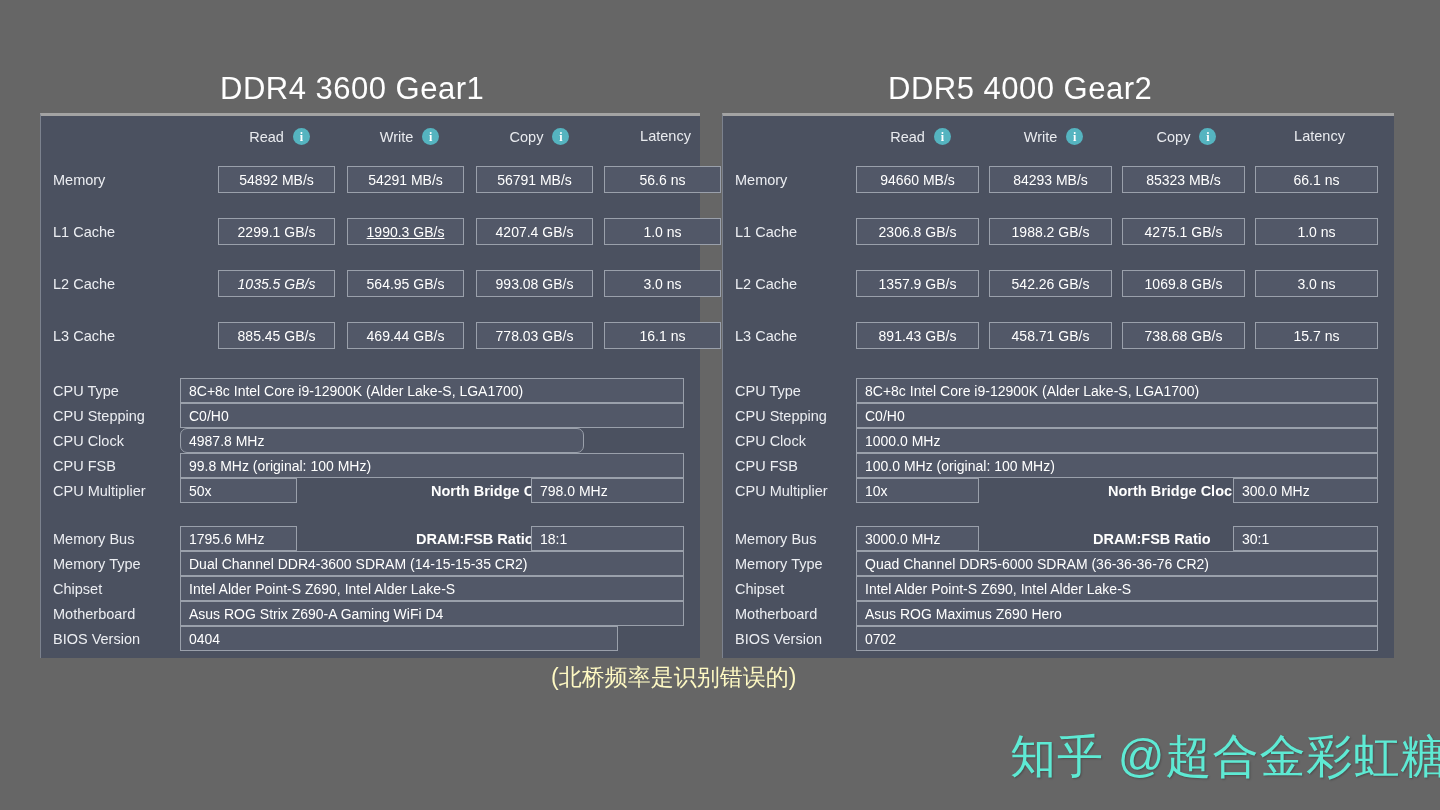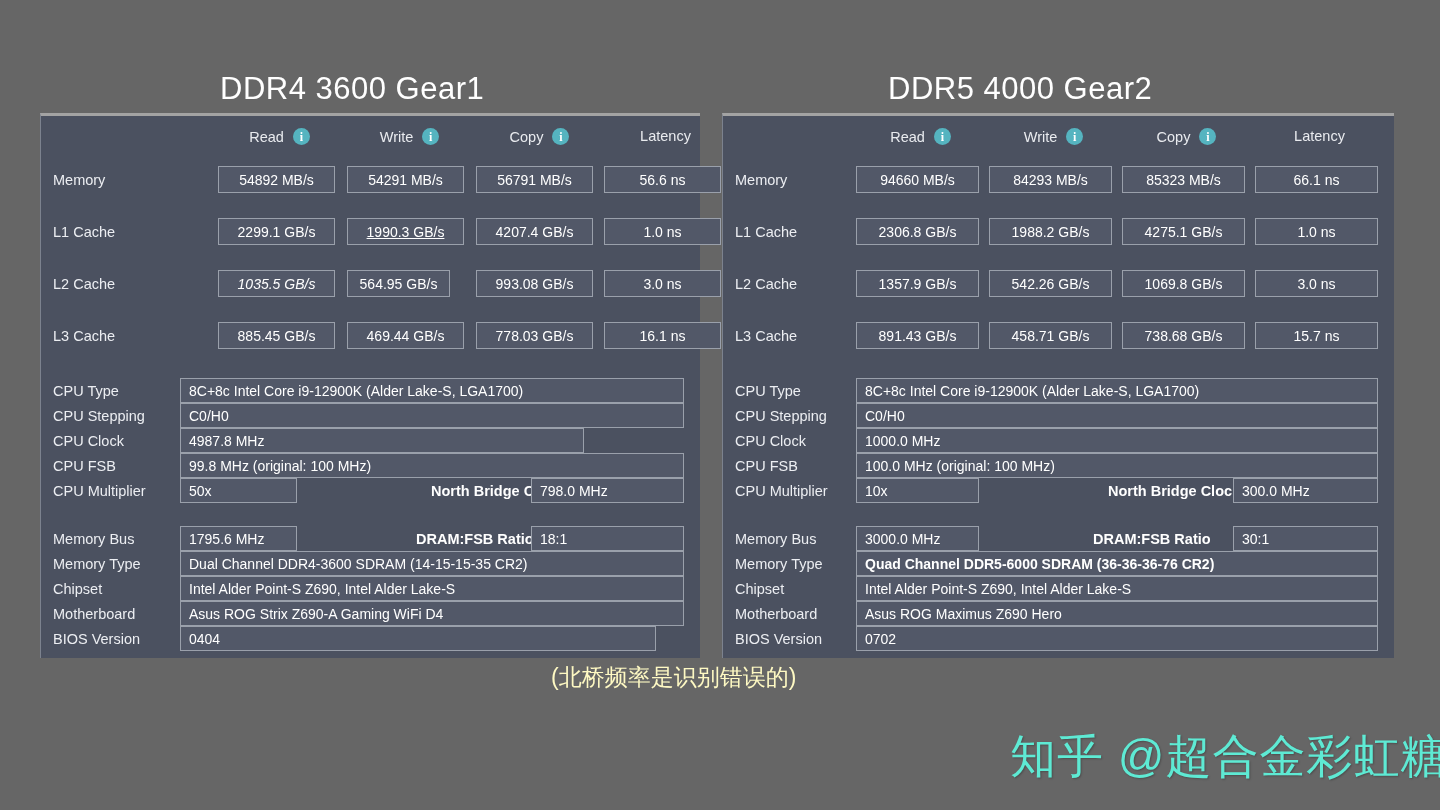--- a/index.html
+++ b/index.html
@@ -148,52 +148,52 @@
       <div class="vbox" style="left: 306px; width: 117px; top: 50px;">54291 MB/s</div>
       <div class="vbox" style="left: 435px; width: 117px; top: 50px;">56791 MB/s</div>
       <div class="vbox" style="left: 563px; width: 117px; top: 50px;">56.6 ns</div>
       <div class="row-label" style="left: 12px; top: 108px;">L1 Cache</div>
       <div class="vbox" style="left: 177px; width: 117px; top: 102px;">2299.1 GB/s</div>
       <div class="vbox" style="left: 306px; width: 117px; top: 102px; text-decoration: underline;">1990.3 GB/s</div>
       <div class="vbox" style="left: 435px; width: 117px; top: 102px;">4207.4 GB/s</div>
       <div class="vbox" style="left: 563px; width: 117px; top: 102px;">1.0 ns</div>
       <div class="row-label" style="left: 12px; top: 160px;">L2 Cache</div>
       <div class="vbox" style="left: 177px; width: 117px; top: 154px; font-style: italic;">1035.5 GB/s</div>
-      <div class="vbox" style="left: 306px; width: 103px; top: 154px;">564.95 GB/s</div>
+      <div class="vbox" style="left: 306px; width: 117px; top: 154px;">564.95 GB/s</div>
       <div class="vbox" style="left: 435px; width: 117px; top: 154px;">993.08 GB/s</div>
       <div class="vbox" style="left: 563px; width: 117px; top: 154px;">3.0 ns</div>
       <div class="row-label" style="left: 12px; top: 212px;">L3 Cache</div>
       <div class="vbox" style="left: 177px; width: 117px; top: 206px;">885.45 GB/s</div>
       <div class="vbox" style="left: 306px; width: 117px; top: 206px;">469.44 GB/s</div>
       <div class="vbox" style="left: 435px; width: 117px; top: 206px;">778.03 GB/s</div>
       <div class="vbox" style="left: 563px; width: 117px; top: 206px;">16.1 ns</div>
       <div class="row-label" style="left: 12px; top: 267px;">CPU Type</div>
       <div class="ibox" style="left: 139px; width: 504px; top: 262px;">8C+8c Intel Core i9-12900K  (Alder Lake-S, LGA1700)</div>
       <div class="row-label" style="left: 12px; top: 292px;">CPU Stepping</div>
       <div class="ibox" style="left: 139px; width: 504px; top: 287px;">C0/H0</div>
       <div class="row-label" style="left: 12px; top: 317px;">CPU Clock</div>
-      <div class="ibox" style="left: 139px; width: 404px; top: 312px;">4987.8 MHz</div>
+      <div class="ibox" style="left: 139px; width: 404px; top: 312px; border-radius: 7px;">4987.8 MHz</div>
       <div class="row-label" style="left: 12px; top: 342px;">CPU FSB</div>
       <div class="ibox" style="left: 139px; width: 504px; top: 337px;">99.8 MHz  (original: 100 MHz)</div>
       <div class="row-label" style="left: 12px; top: 367px;">CPU Multiplier</div>
       <div class="ibox" style="left: 139px; width: 117px; top: 362px;">50x</div>
       <div class="inline-label" style="left: 390px; top: 367px;">North Bridge Clock</div>
       <div class="ibox" style="left: 490px; width: 153px; top: 362px;">798.0 MHz</div>
       <div class="row-label" style="left: 12px; top: 415px;">Memory Bus</div>
       <div class="ibox" style="left: 139px; width: 117px; top: 410px;">1795.6 MHz</div>
       <div class="inline-label" style="left: 375px; top: 415px;">DRAM:FSB Ratio</div>
       <div class="ibox" style="left: 490px; width: 153px; top: 410px;">18:1</div>
       <div class="row-label" style="left: 12px; top: 440px;">Memory Type</div>
       <div class="ibox" style="left: 139px; width: 504px; top: 435px;">Dual Channel DDR4-3600 SDRAM  (14-15-15-35 CR2)</div>
       <div class="row-label" style="left: 12px; top: 465px;">Chipset</div>
       <div class="ibox" style="left: 139px; width: 504px; top: 460px;">Intel Alder Point-S Z690, Intel Alder Lake-S</div>
       <div class="row-label" style="left: 12px; top: 490px;">Motherboard</div>
       <div class="ibox" style="left: 139px; width: 504px; top: 485px;">Asus ROG Strix Z690-A Gaming WiFi D4</div>
       <div class="row-label" style="left: 12px; top: 515px;">BIOS Version</div>
-      <div class="ibox" style="left: 139px; width: 476px; top: 510px;">0404</div>
+      <div class="ibox" style="left: 139px; width: 438px; top: 510px;">0404</div>
     </div>
   <div class="panel" id="panel-right">
       <div class="col-head" style="left: 136px; width: 123px; justify-content: center;">
         <span>Read</span>
         <span class="info-icon">i</span>
       </div>
       <div class="col-head" style="left: 269px; width: 123px; justify-content: center;">
         <span>Write</span>
         <span class="info-icon">i</span>
       </div>
@@ -234,21 +234,21 @@
       <div class="ibox" style="left: 133px; width: 522px; top: 337px;">100.0 MHz  (original: 100 MHz)</div>
       <div class="row-label" style="left: 12px; top: 367px;">CPU Multiplier</div>
       <div class="ibox" style="left: 133px; width: 123px; top: 362px;">10x</div>
       <div class="inline-label" style="left: 385px; top: 367px;">North Bridge Clock</div>
       <div class="ibox" style="left: 510px; width: 145px; top: 362px;">300.0 MHz</div>
       <div class="row-label" style="left: 12px; top: 415px;">Memory Bus</div>
       <div class="ibox" style="left: 133px; width: 123px; top: 410px;">3000.0 MHz</div>
       <div class="inline-label" style="left: 370px; top: 415px;">DRAM:FSB Ratio</div>
       <div class="ibox" style="left: 510px; width: 145px; top: 410px;">30:1</div>
       <div class="row-label" style="left: 12px; top: 440px;">Memory Type</div>
-      <div class="ibox" style="left: 133px; width: 522px; top: 435px; font-weight: bold;">Quad Channel DDR5-6000 SDRAM  (36-36-36-76 CR2)</div>
+      <div class="ibox" style="left: 133px; width: 522px; top: 435px;">Quad Channel DDR5-6000 SDRAM  (36-36-36-76 CR2)</div>
       <div class="row-label" style="left: 12px; top: 465px;">Chipset</div>
       <div class="ibox" style="left: 133px; width: 522px; top: 460px;">Intel Alder Point-S Z690, Intel Alder Lake-S</div>
       <div class="row-label" style="left: 12px; top: 490px;">Motherboard</div>
       <div class="ibox" style="left: 133px; width: 522px; top: 485px;">Asus ROG Maximus Z690 Hero</div>
       <div class="row-label" style="left: 12px; top: 515px;">BIOS Version</div>
       <div class="ibox" style="left: 133px; width: 522px; top: 510px;">0702</div>
     </div>
 
   <div id="caption">(北桥频率是识别错误的)</div>
   <div id="watermark">知乎 @超合金彩虹糖</div>

